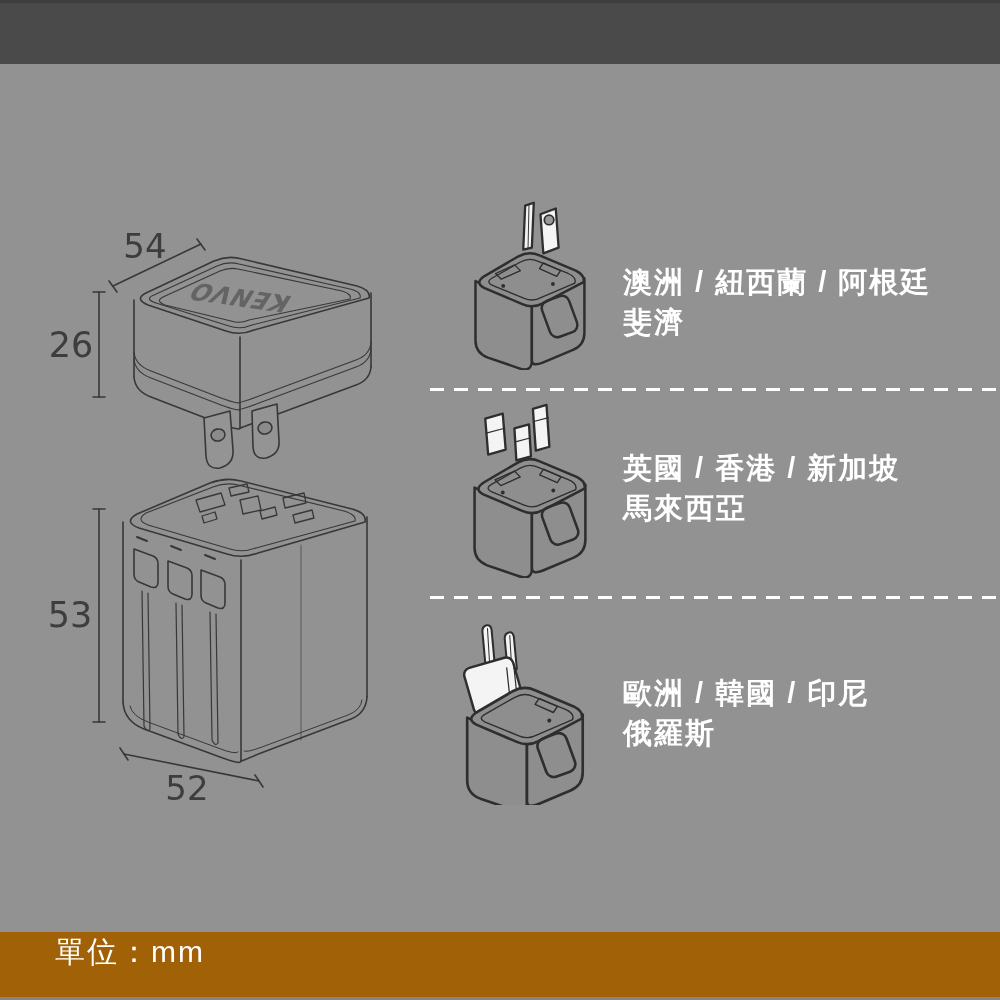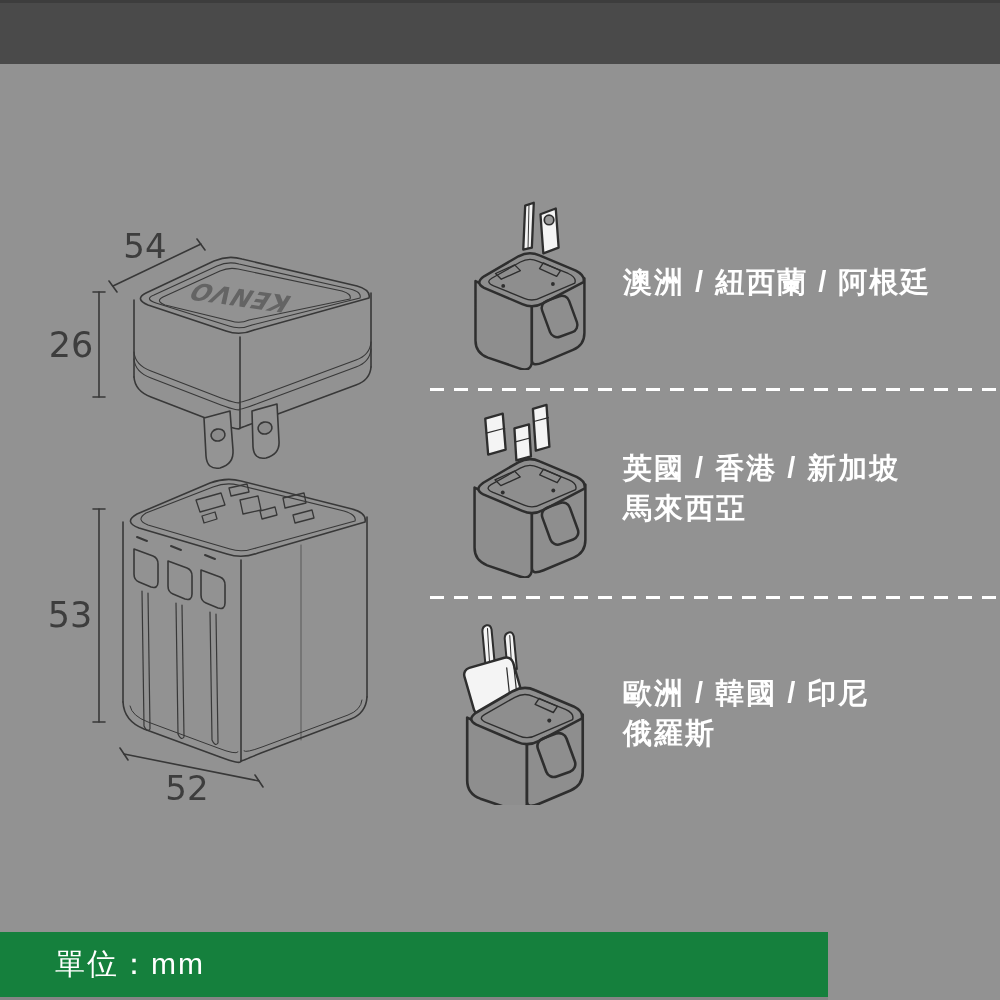--- a/index.html
+++ b/index.html
@@ -6,23 +6,23 @@
   .canvas{
     position:relative;width:1000px;height:1000px;overflow:hidden;
     background:#929292;
     font-family:"Liberation Sans","DejaVu Sans",sans-serif;
   }
   .topbar{
     position:absolute;left:0;top:0;width:1000px;height:64px;
     background:#4a4a4a;border-top:3px solid #3d3d3d;box-sizing:border-box;
   }
   .bottombar{
-    position:absolute;left:0;top:932px;width:828px;height:68px;
-    background:#15803d;border-bottom:3px solid #858585;box-sizing:border-box;
-    display:flex;align-items:center;
+    position:absolute;left:0;top:932px;width:1000px;height:68px;
+    background:#a16207;border-bottom:3px solid #858585;box-sizing:border-box;
+    display:flex;align-items:flex-start;
   }
   .unit-label{
     color:#ffffff;font-size:30px;font-weight:500;letter-spacing:2px;
     padding-left:55px;
   }
   .main-svg{position:absolute;left:30px;top:170px;width:400px;height:650px;}
   .plug-svg{position:absolute;}
   .plug1{left:455px;top:198px;width:148px;height:172px;}
   .plug2{left:455px;top:403px;width:148px;height:175px;}
   .plug3{left:452px;top:620px;width:152px;height:185px;}
@@ -198,20 +198,21 @@
           <path d="M90 68 L108 76 L104 82 L86 74 Z"></path>
         </g>
         <circle cx="100" cy="90" r="2" fill="#2e2e2e" stroke="none"></circle>
         <rect x="92" y="104" width="30" height="40" rx="8" transform="rotate(-20 107 124)" fill="none" stroke-width="2.6"></rect>
       </g>
     </g>
   </svg>
 
   <div class="region-block rb1">
     <div class="region-line">澳洲 / 紐西蘭 / 阿根廷</div>
+    <div class="region-line">斐濟</div>
   </div>
   <div class="region-block rb2">
     <div class="region-line">英國 / 香港 / 新加坡</div>
     <div class="region-line">馬來西亞</div>
   </div>
   <div class="region-block rb3">
     <div class="region-line">歐洲 / 韓國 / 印尼</div>
     <div class="region-line">俄羅斯</div>
   </div>
 

